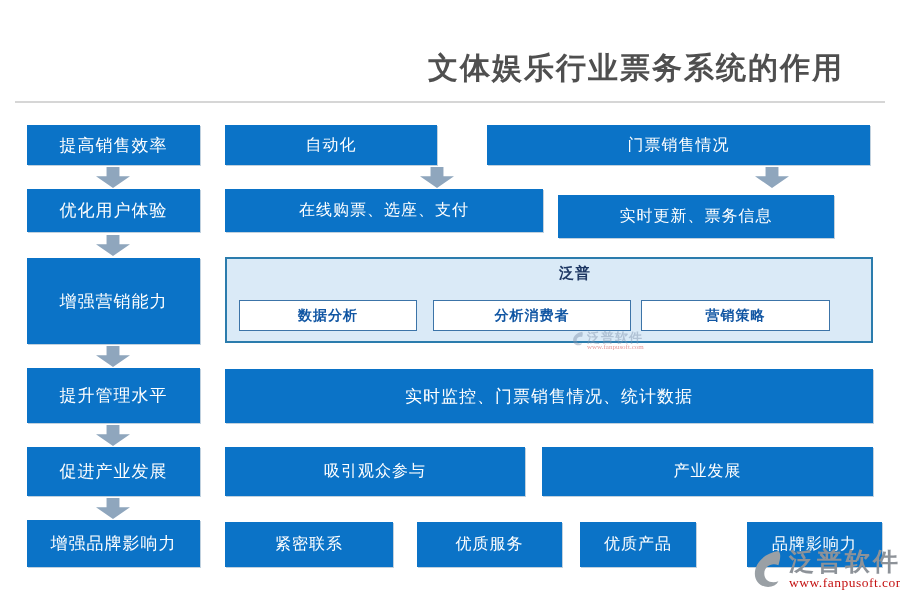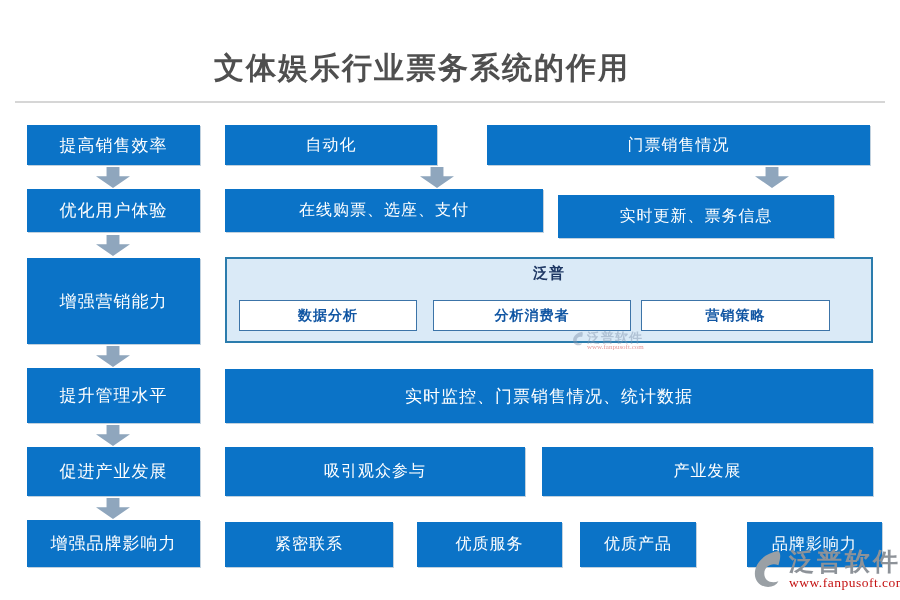--- a/index.html
+++ b/index.html
@@ -13,21 +13,21 @@
     --divider-gray:#d6d6d6;
     --logo-gray:#8d9298;
     --logo-url-red:#c41111;
   }
   html,body{margin:0;padding:0;background:#fff;}
   #stage{
     position:relative;width:900px;height:600px;background:#ffffff;
     font-family:"Liberation Sans","DejaVu Sans",sans-serif;overflow:hidden;
   }
   .page-title{
-    position:absolute;top:48px;left:0;width:844px;text-align:center;
+    position:absolute;top:48px;left:0;width:844px;text-align:right;
     font-size:30px;font-weight:bold;color:var(--title-gray);letter-spacing:2px;
   }
   .divider{
     position:absolute;top:101px;left:15px;width:870px;height:2px;
     background:var(--divider-gray);
   }
   .bluebox{
     position:absolute;background:var(--box-blue);color:#ffffff;
     display:flex;align-items:center;justify-content:center;
     font-weight:normal;font-size:16px;letter-spacing:1px;
@@ -39,21 +39,21 @@
     clip-path:polygon(31% 0,69% 0,69% 44%,100% 44%,50% 100%,0 44%,31% 44%);
   }
   .left-arrow{left:96px;}
   .panel{
     position:absolute;left:225px;top:257px;width:648px;height:86px;
     background:var(--panel-bg);border:2px solid var(--panel-border);
     box-sizing:border-box;
   }
   .panel-title{
     position:absolute;top:5px;left:0;width:100%;text-align:center;
-    font-size:15px;font-weight:bold;color:var(--panel-title-navy);letter-spacing:1px;
+    font-size:15px;font-weight:bold;color:var(--panel-title-navy);letter-spacing:1px;padding-left:26px;
   }
   .panel-item{
     position:absolute;top:41px;height:31px;background:#ffffff;
     border:1.5px solid #3c74a8;box-sizing:border-box;
     display:flex;align-items:center;justify-content:center;
     font-size:14px;font-weight:bold;color:var(--panel-item-blue);letter-spacing:1px;
   }
   .wm-mid{
     position:absolute;left:572px;top:331px;display:flex;align-items:flex-start;
     gap:2px;opacity:.45;z-index:5;

